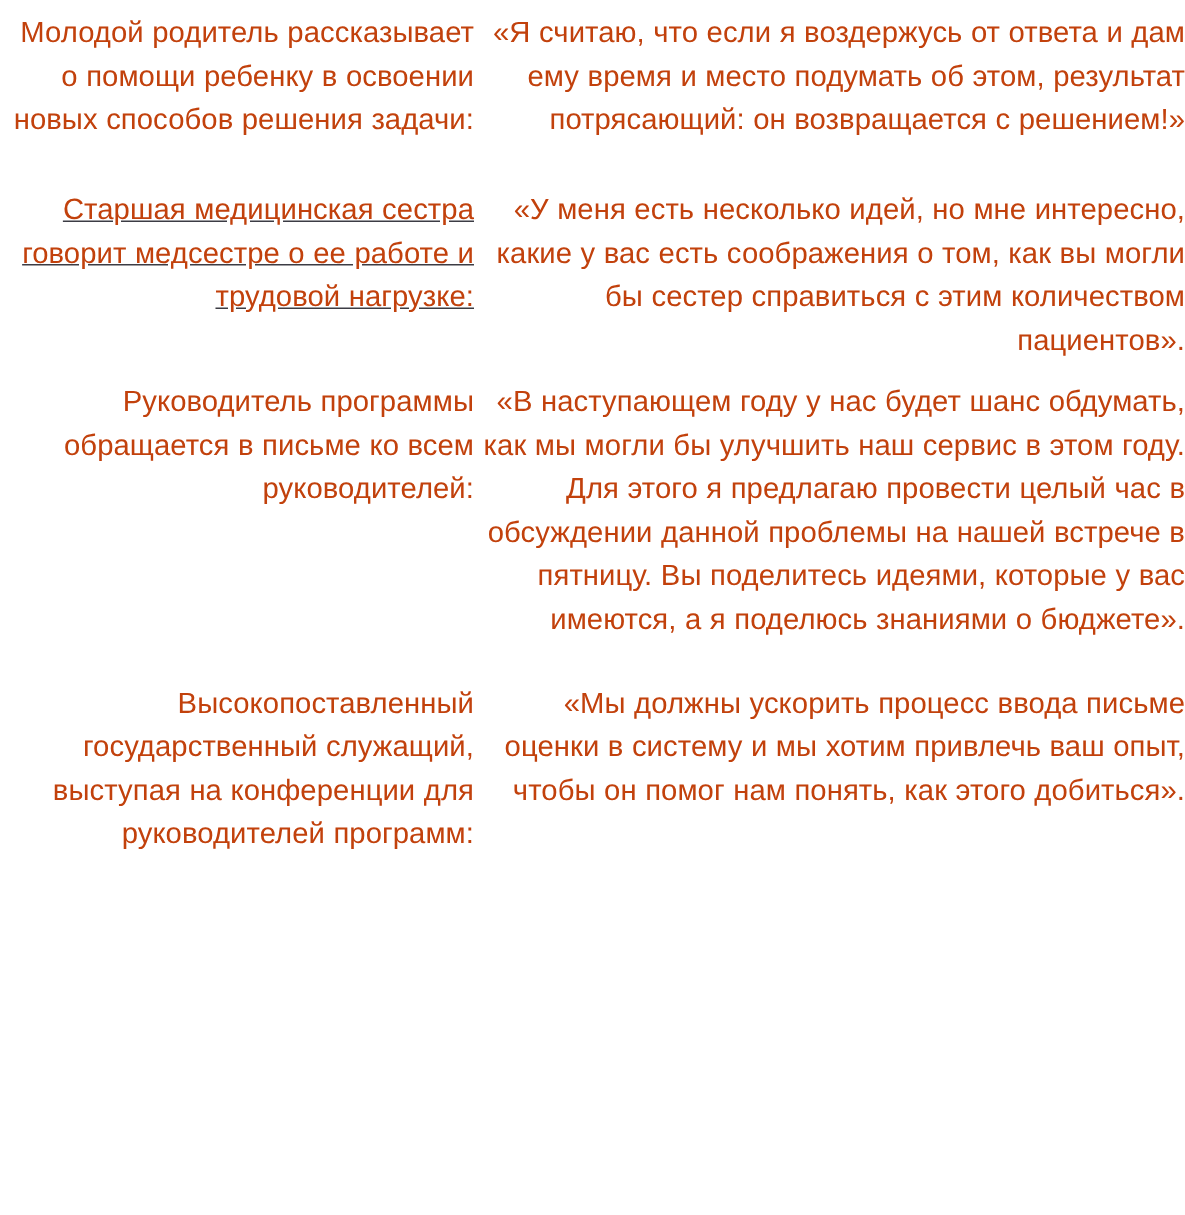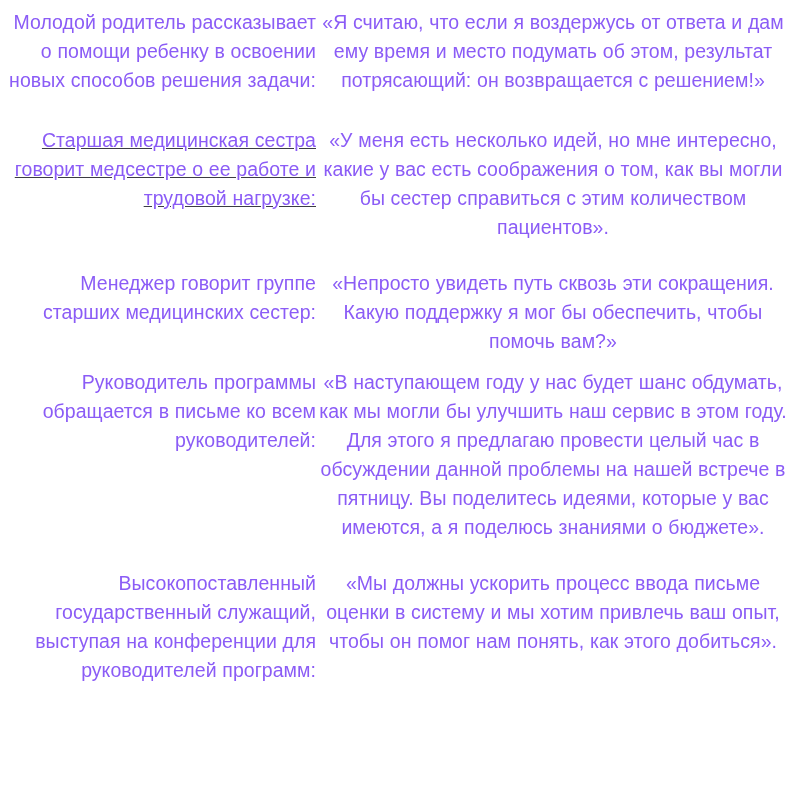--- a/index.html
+++ b/index.html
@@ -44,33 +44,33 @@
   }
 
   .context-cell {
     text-align: right;
     padding-right: 18px;
     padding-left: 10px;
     box-sizing: border-box;
   }
 
   .quote-cell {
-    text-align: center;
+    text-align: right;
     padding-left: 9px;
     padding-right: 9px;
     box-sizing: border-box;
     margin-top: 16px;
   }
 
   .para {
     font-size: 19.5px;
     line-height: 29px;
     letter-spacing: 0.05px;
     word-spacing: 0.2px;
-    color: #8b5cf6;
+    color: #c2410c;
     margin: 0;
   }
 
   
   .row-1 .context-cell { padding-top: 8px; }
   .row-1 .quote-cell   { padding-top: 8px; }
 
   .row-2 .context-cell { padding-top: 14px; }
   .row-2 .quote-cell   { padding-top: 14px; }
 
@@ -109,28 +109,20 @@
 
       <tr class="row-3">
         <td class="context-cell">
           <p class="para">Старшая медицинская сестра говорит медсестре о ее работе и трудовой нагрузке:</p>
         </td>
         <td class="quote-cell">
           <p class="para">«У меня есть несколько идей, но мне интересно, какие у вас есть соображения о том, как вы могли бы сестер справиться с этим количеством пациентов».</p>
         </td>
       </tr>
 
-      <tr class="row-4">
-        <td class="context-cell">
-          <p class="para">Менеджер говорит группе старших медицинских сестер:</p>
-        </td>
-        <td class="quote-cell">
-          <p class="para">«Непросто увидеть путь сквозь эти сокращения. Какую поддержку я мог бы обеспечить, чтобы помочь вам?»</p>
-        </td>
-      </tr>
 
       <tr class="row-5">
         <td class="context-cell">
           <p class="para">Руководитель программы обращается в письме ко всем руководителей:</p>
         </td>
         <td class="quote-cell">
           <p class="para">«В наступающем году у нас будет шанс обдумать, как мы могли бы улучшить наш сервис в этом году. Для этого я предлагаю провести целый час в обсуждении данной проблемы на нашей встрече в пятницу. Вы поделитесь идеями, которые у вас имеются, а я поделюсь знаниями о бюджете».</p>
         </td>
       </tr>
 

